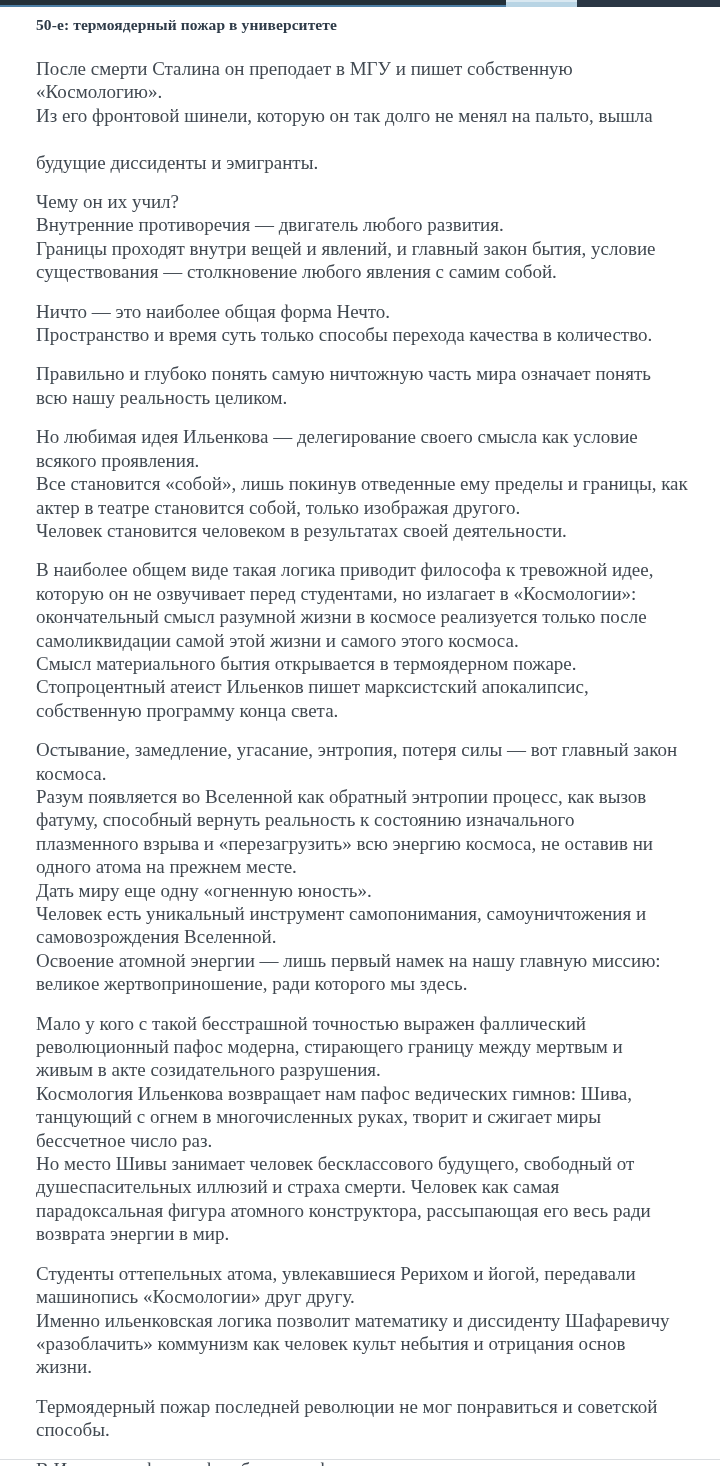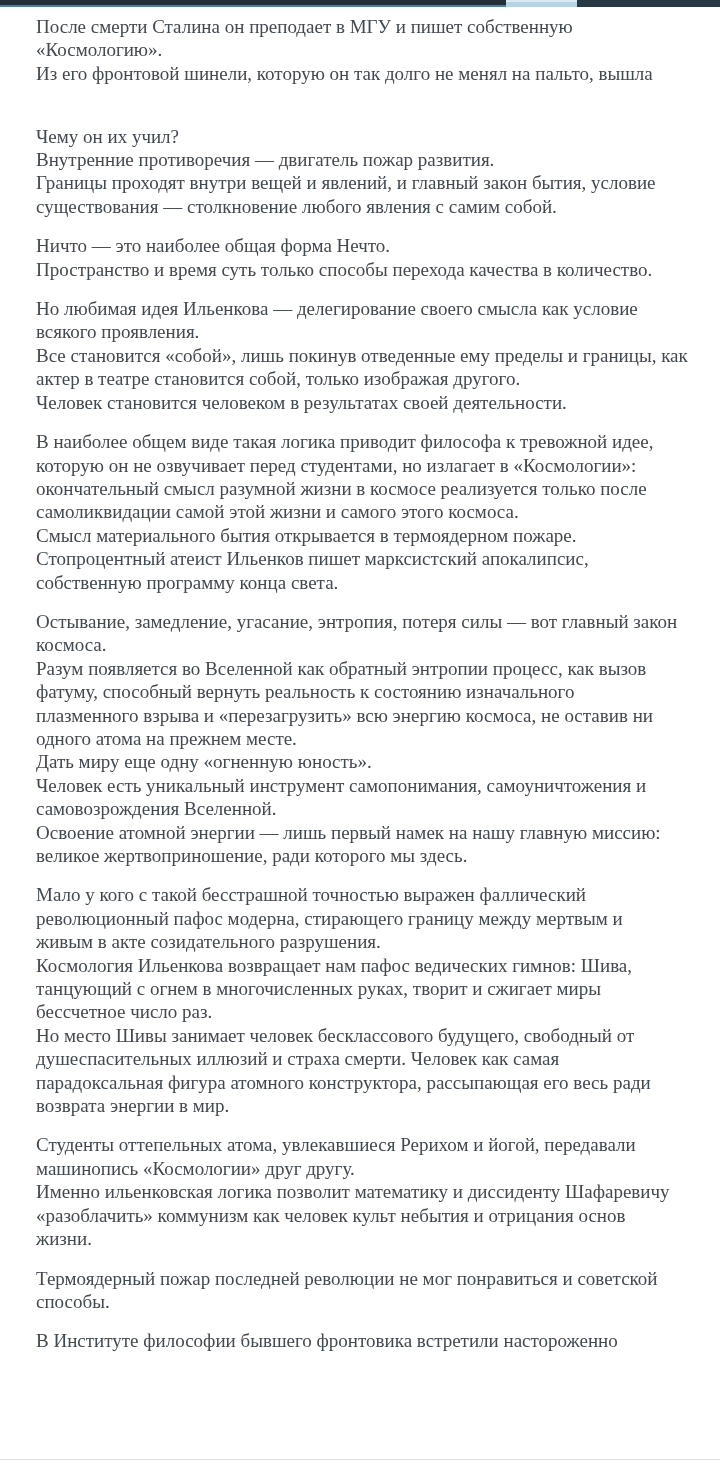--- a/index.html
+++ b/index.html
@@ -63,24 +63,26 @@
 </head>
 <body>
 
 <div class="topbar">
   <div class="seg-dark-left"></div>
   <div class="seg-light"></div>
   <div class="seg-dark-right"></div>
 </div>
 
 <div class="article">
+  <h2 class="heading">50-е: термоядерный пожар в университете</h2>
   <div id="paragraphs">
-      <p class="para"><span>После смерти Сталина он преподает в МГУ и пишет собственную</span><br><span>«Космологию».</span><br><span>Из его фронтовой шинели, которую он так долго не менял на пальто, вышла</span><br><br></p>
-      <p class="para"><span>Чему он их учил?</span><br><span>Внутренние противоречия — двигатель пожар развития.</span><br><span>Границы проходят внутри вещей и явлений, и главный закон бытия, условие</span><br><span>существования — столкновение любого явления с самим собой.</span></p>
+      <p class="para"><span>После смерти Сталина он преподает в МГУ и пишет собственную</span><br><span>«Космологию».</span><br><span>Из его фронтовой шинели, которую он так долго не менял на пальто, вышла</span><br><br><span>будущие диссиденты и эмигранты.</span></p>
+      <p class="para"><span>Чему он их учил?</span><br><span>Внутренние противоречия — двигатель любого развития.</span><br><span>Границы проходят внутри вещей и явлений, и главный закон бытия, условие</span><br><span>существования — столкновение любого явления с самим собой.</span></p>
       <p class="para"><span>Ничто — это наиболее общая форма Нечто.</span><br><span>Пространство и время суть только способы перехода качества в количество.</span></p>
+      <p class="para"><span>Правильно и глубоко понять самую ничтожную часть мира означает понять</span><br><span>всю нашу реальность целиком.</span></p>
       <p class="para"><span>Но любимая идея Ильенкова — </span><span class="bold">делегирование своего смысла как условие</span><br><span class="bold">всякого проявления.</span><br><span>Все становится «собой», лишь покинув отведенные ему пределы и границы, как</span><br><span>актер в театре становится собой, только изображая другого.</span><br><span>Человек становится человеком в результатах своей деятельности.</span></p>
       <p class="para"><span>В наиболее общем виде такая логика приводит философа к тревожной идее,</span><br><span>которую он не озвучивает перед студентами, но излагает в «Космологии»:</span><br><span>окончательный смысл разумной жизни в космосе реализуется только после</span><br><span>самоликвидации самой этой жизни и самого этого космоса.</span><br><span>Смысл материального бытия открывается в термоядерном пожаре.</span><br><span>Стопроцентный атеист Ильенков пишет марксистский апокалипсис,</span><br><span>собственную программу конца света.</span></p>
       <p class="para"><span>Остывание, замедление, угасание, энтропия, потеря силы — вот главный закон</span><br><span>космоса.</span><br><span>Разум появляется во Вселенной как обратный энтропии процесс, как вызов</span><br><span>фатуму, способный вернуть реальность к состоянию изначального</span><br><span>плазменного взрыва и «перезагрузить» всю энергию космоса, не оставив ни</span><br><span>одного атома на прежнем месте.</span><br><span>Дать миру еще одну «огненную юность».</span><br><span>Человек есть уникальный инструмент самопонимания, самоуничтожения и</span><br><span>самовозрождения Вселенной.</span><br><span>Освоение атомной энергии — лишь первый намек на нашу главную миссию:</span><br><span>великое жертвоприношение, ради которого мы здесь.</span></p>
       <p class="para"><span>Мало у кого с такой бесстрашной точностью выражен фаллический</span><br><span>революционный пафос модерна, стирающего границу между мертвым и</span><br><span>живым в акте созидательного разрушения.</span><br><span>Космология Ильенкова возвращает нам пафос ведических гимнов: Шива,</span><br><span>танцующий с огнем в многочисленных руках, творит и сжигает миры</span><br><span>бессчетное число раз.</span><br><span>Но место Шивы занимает человек бесклассового будущего, свободный от</span><br><span>душеспасительных иллюзий и страха смерти. Человек как самая</span><br><span>парадоксальная фигура атомного конструктора, рассыпающая его весь ради</span><br><span>возврата энергии в мир.</span></p>
       <p class="para"><span>Студенты оттепельных атома, увлекавшиеся Рерихом и йогой, передавали</span><br><span>машинопись «Космологии» друг другу.</span><br><span>Именно ильенковская логика позволит математику и диссиденту Шафаревичу</span><br><span>«разоблачить» коммунизм как человек культ небытия и отрицания основ</span><br><span>жизни.</span></p>
       <p class="para"><span>Термоядерный пожар последней революции не мог понравиться и советской</span><br><span>способы.</span></p>
       <p class="para"><span>В Институте философии бывшего фронтовика встретили настороженно</span></p>
     </div>
 </div>
 

